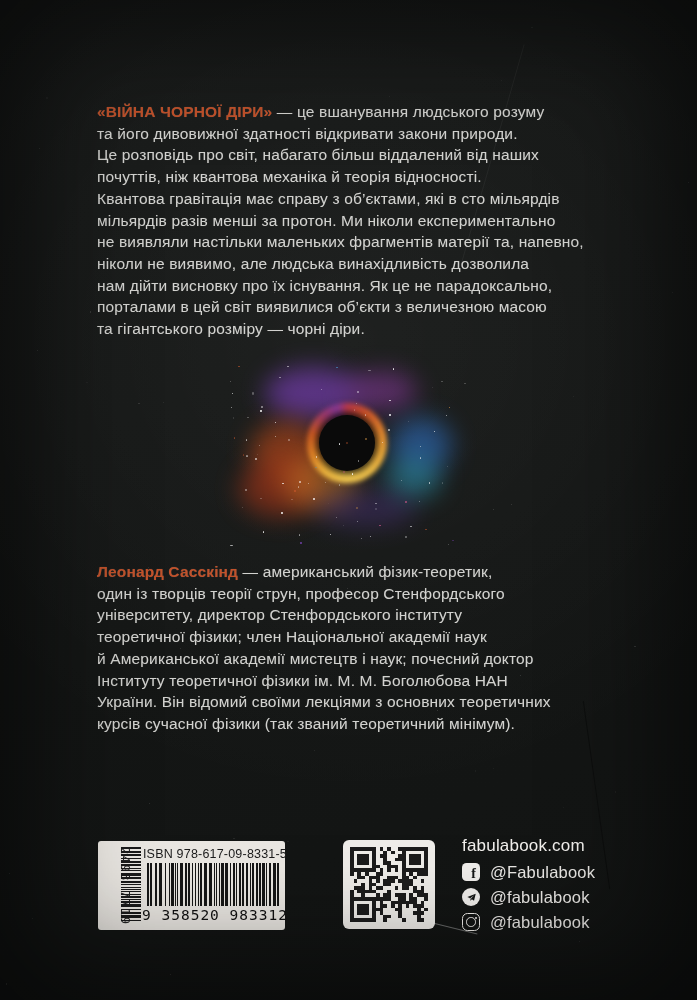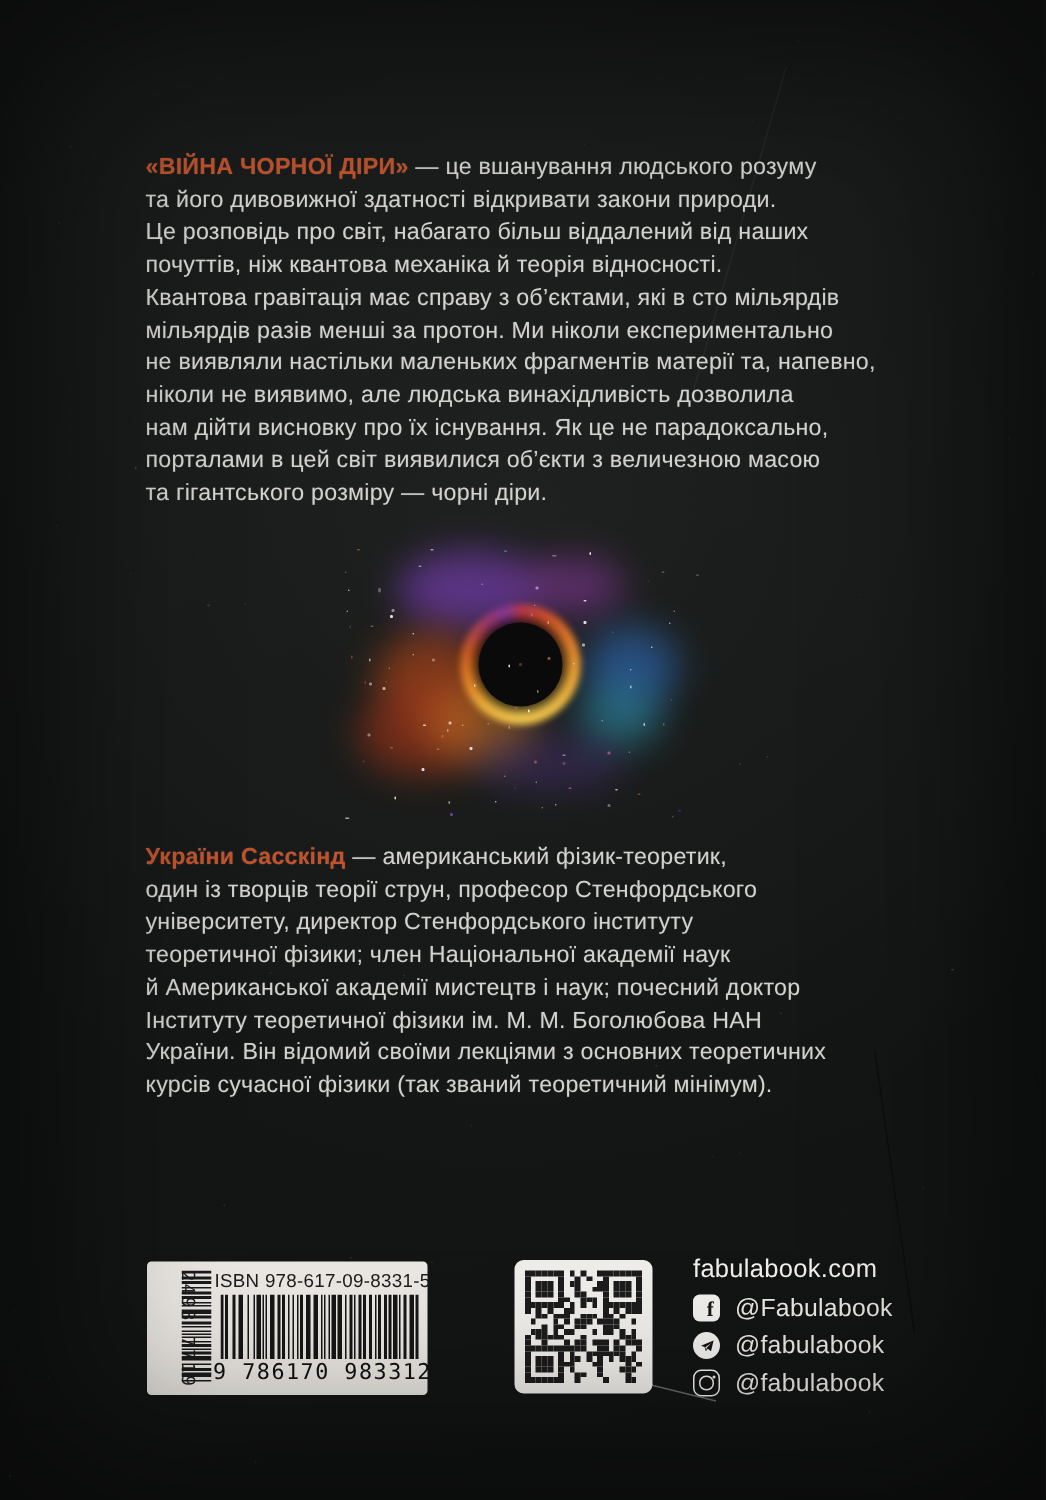--- a/index.html
+++ b/index.html
@@ -219,21 +219,21 @@
       <b style="left:88.4px;top:103.5px;width:1.8px;height:1.8px;background:#4a9ad0;opacity:0.38"></b>
       <b style="left:137.9px;top:74.9px;width:1.8px;height:1.8px;background:#e8a24a;opacity:0.55"></b>
       <b style="left:73.4px;top:179.3px;width:1.8px;height:1.8px;background:#8a4bcf;opacity:0.75"></b>
       <b style="left:178.0px;top:138.1px;width:1.8px;height:1.8px;background:#d05a8a;opacity:0.75"></b>
       <b style="left:15.6px;top:91.2px;width:1.8px;height:1.8px;background:#cf5b2e;opacity:0.45"></b>
       <b style="left:119.0px;top:79.4px;width:1.8px;height:1.8px;background:#cf5b2e;opacity:0.44"></b>
       <b style="left:116.2px;top:108.4px;width:1.8px;height:1.8px;background:#d05a8a;opacity:0.40"></b>
       <b style="left:152.1px;top:161.5px;width:1.8px;height:1.8px;background:#d05a8a;opacity:0.75"></b>
     </div>
 
-  <p class="para author"><span class="accent">України Сасскінд</span><span> — американський фізик-теоретик,
+  <p class="para author"><span class="accent">Леонард Сасскінд</span><span> — американський фізик-теоретик,
 один із творців теорії струн, професор Стенфордського
 університету, директор Стенфордського інституту
 теоретичної фізики; член Національної академії наук
 й Американської академії мистецтв і наук; почесний доктор
 Інституту теоретичної фізики ім. М. М. Боголюбова НАН
 України. Він відомий своїми лекціями з основних теоретичних
 курсів сучасної фізики (так званий теоретичний мінімум).</span></p>
 
   <div class="isbn-panel">
     <div class="side">
@@ -300,21 +300,21 @@
           <i style="width:1px;margin-right:1px"></i>
           <i style="width:2px;margin-right:2px"></i>
           <i style="width:2px;margin-right:1px"></i>
           <i style="width:2px;margin-right:1px"></i>
           <i style="width:3px;margin-right:1px"></i>
           <i style="width:1px;margin-right:2px"></i>
           <i style="width:2px;margin-right:2px"></i>
           <i style="width:3px;margin-right:1px"></i>
           <i style="width:2px;margin-right:1px"></i>
         </div>
-      <div class="ean-digits">9 786170 983312</div>
+      <div class="ean-digits">9 358520 983312</div>
     </div>
   </div>
 
   <div class="qr">
     <div class="qr-grid" id="qr">
         <i style="grid-area:1/1"></i>
         <i style="grid-area:1/2"></i>
         <i style="grid-area:1/3"></i>
         <i style="grid-area:1/4"></i>
         <i style="grid-area:1/5"></i>

